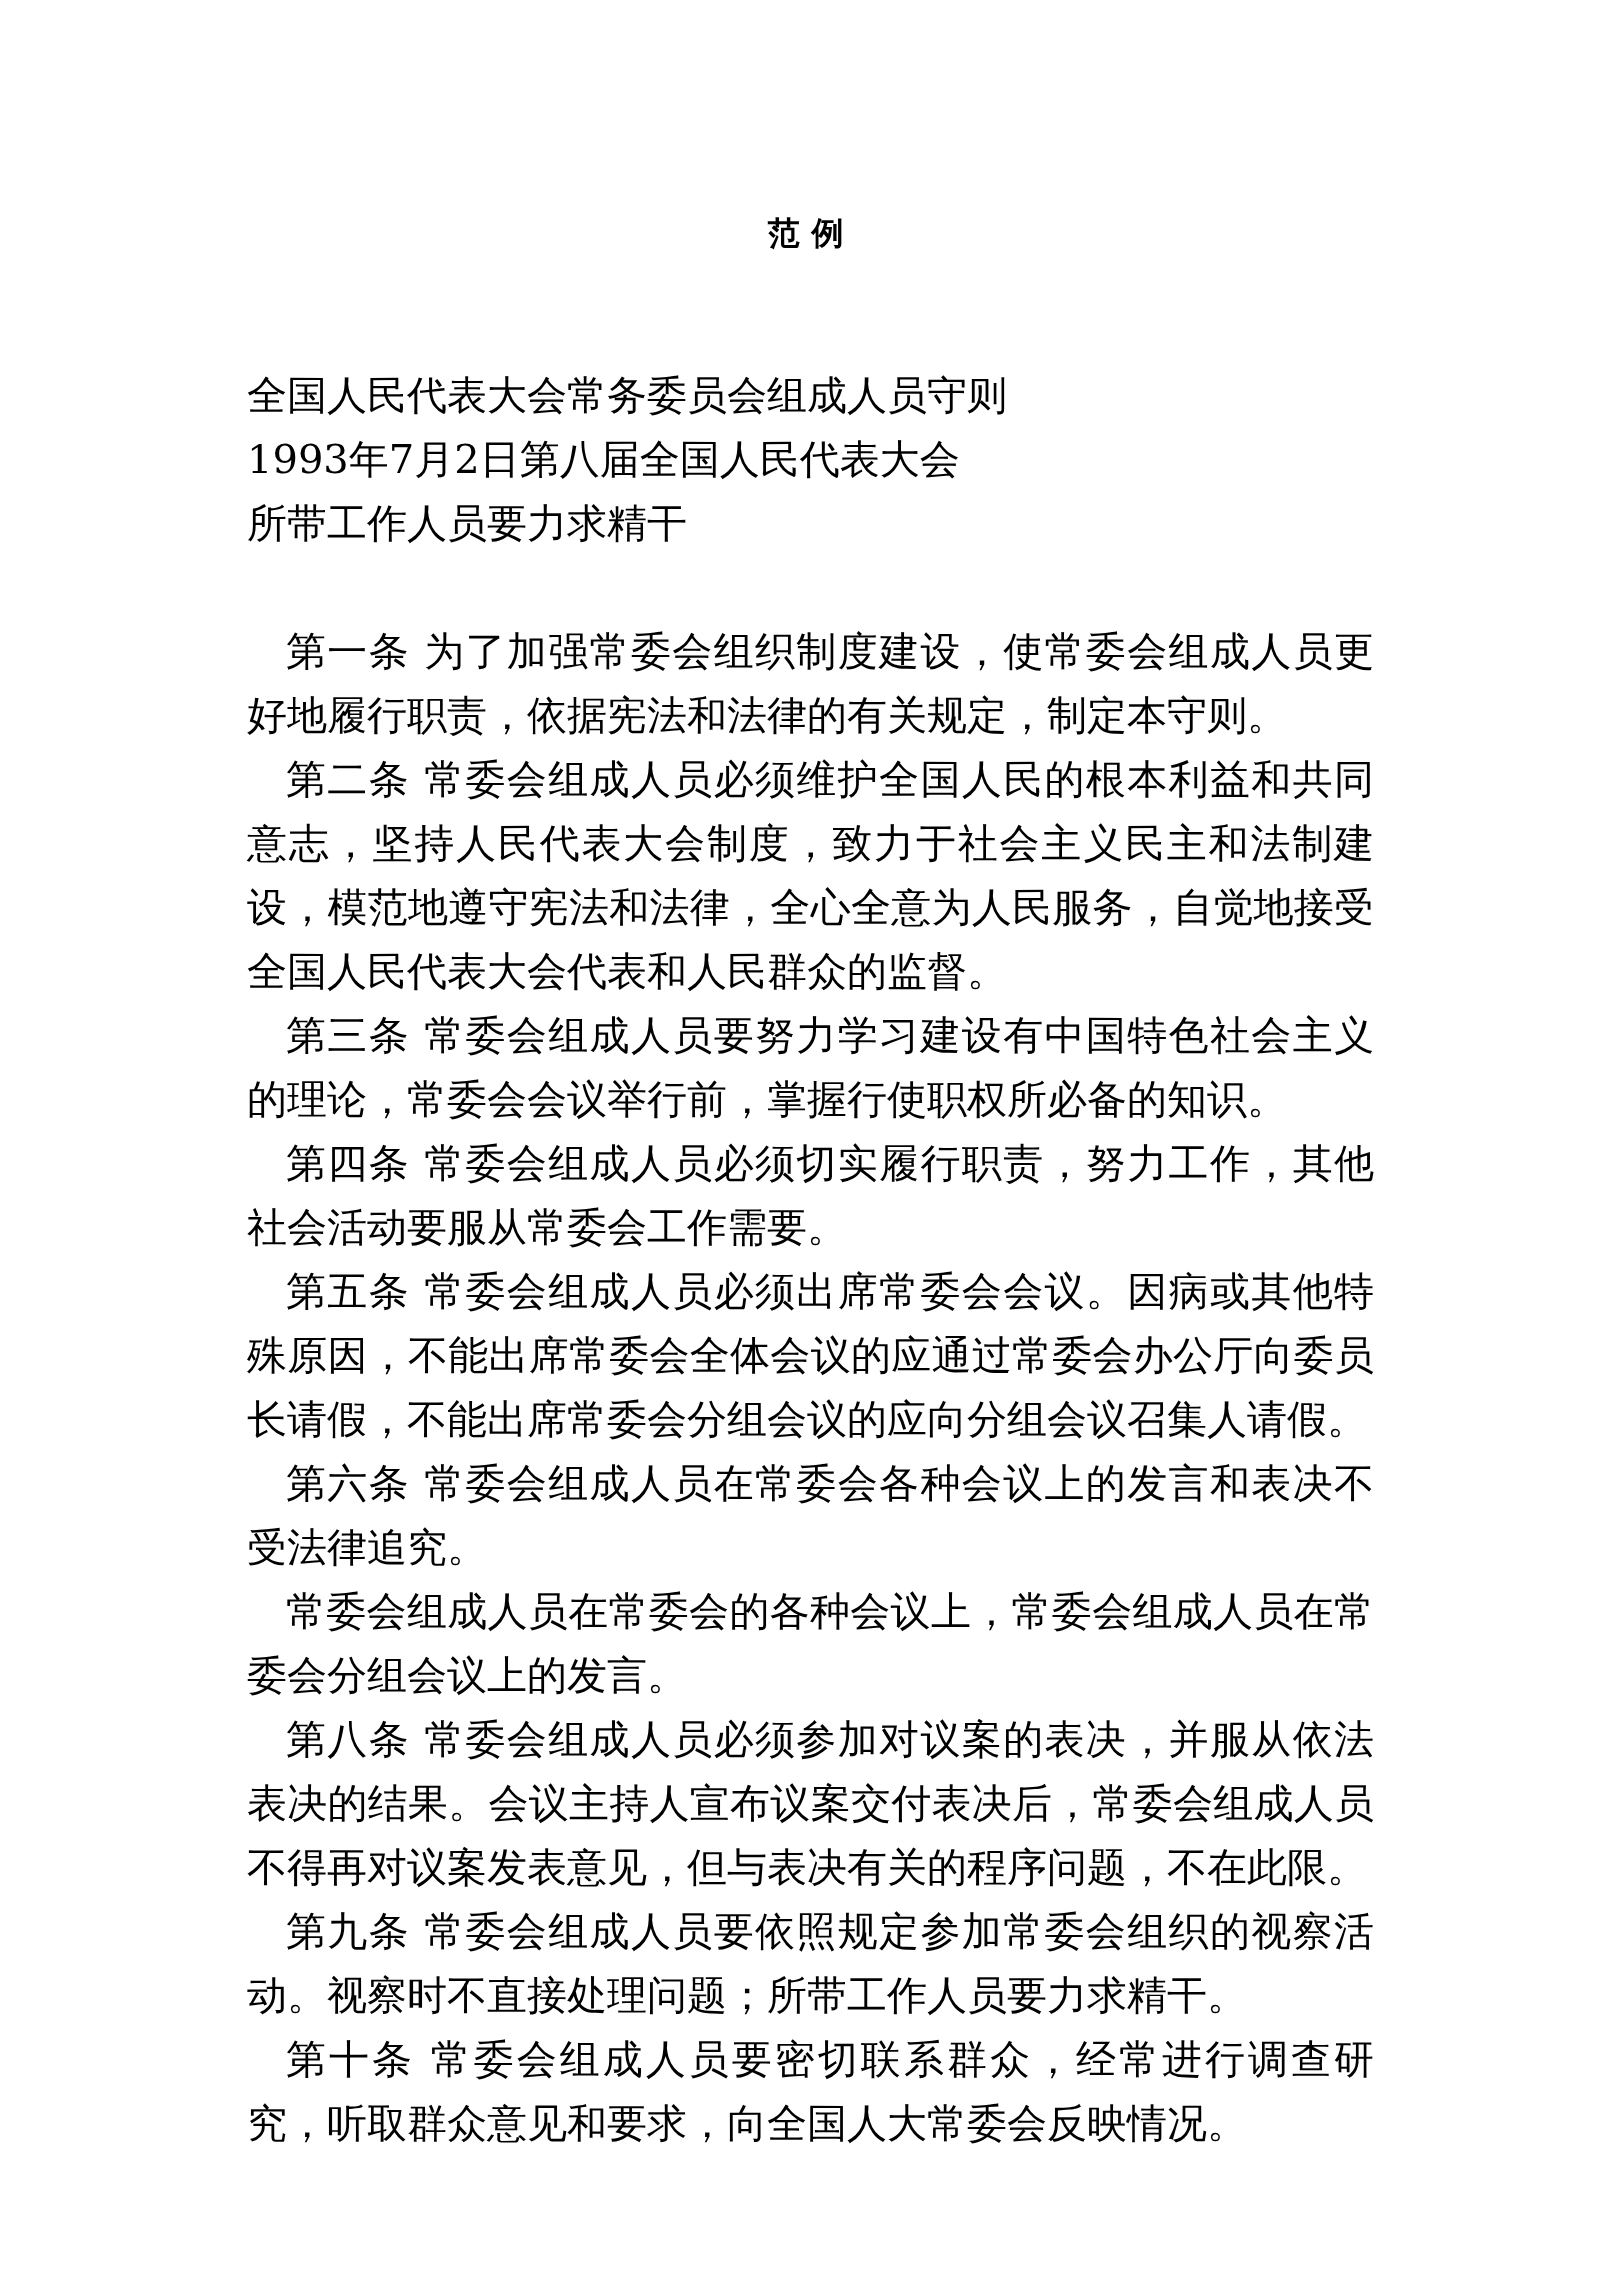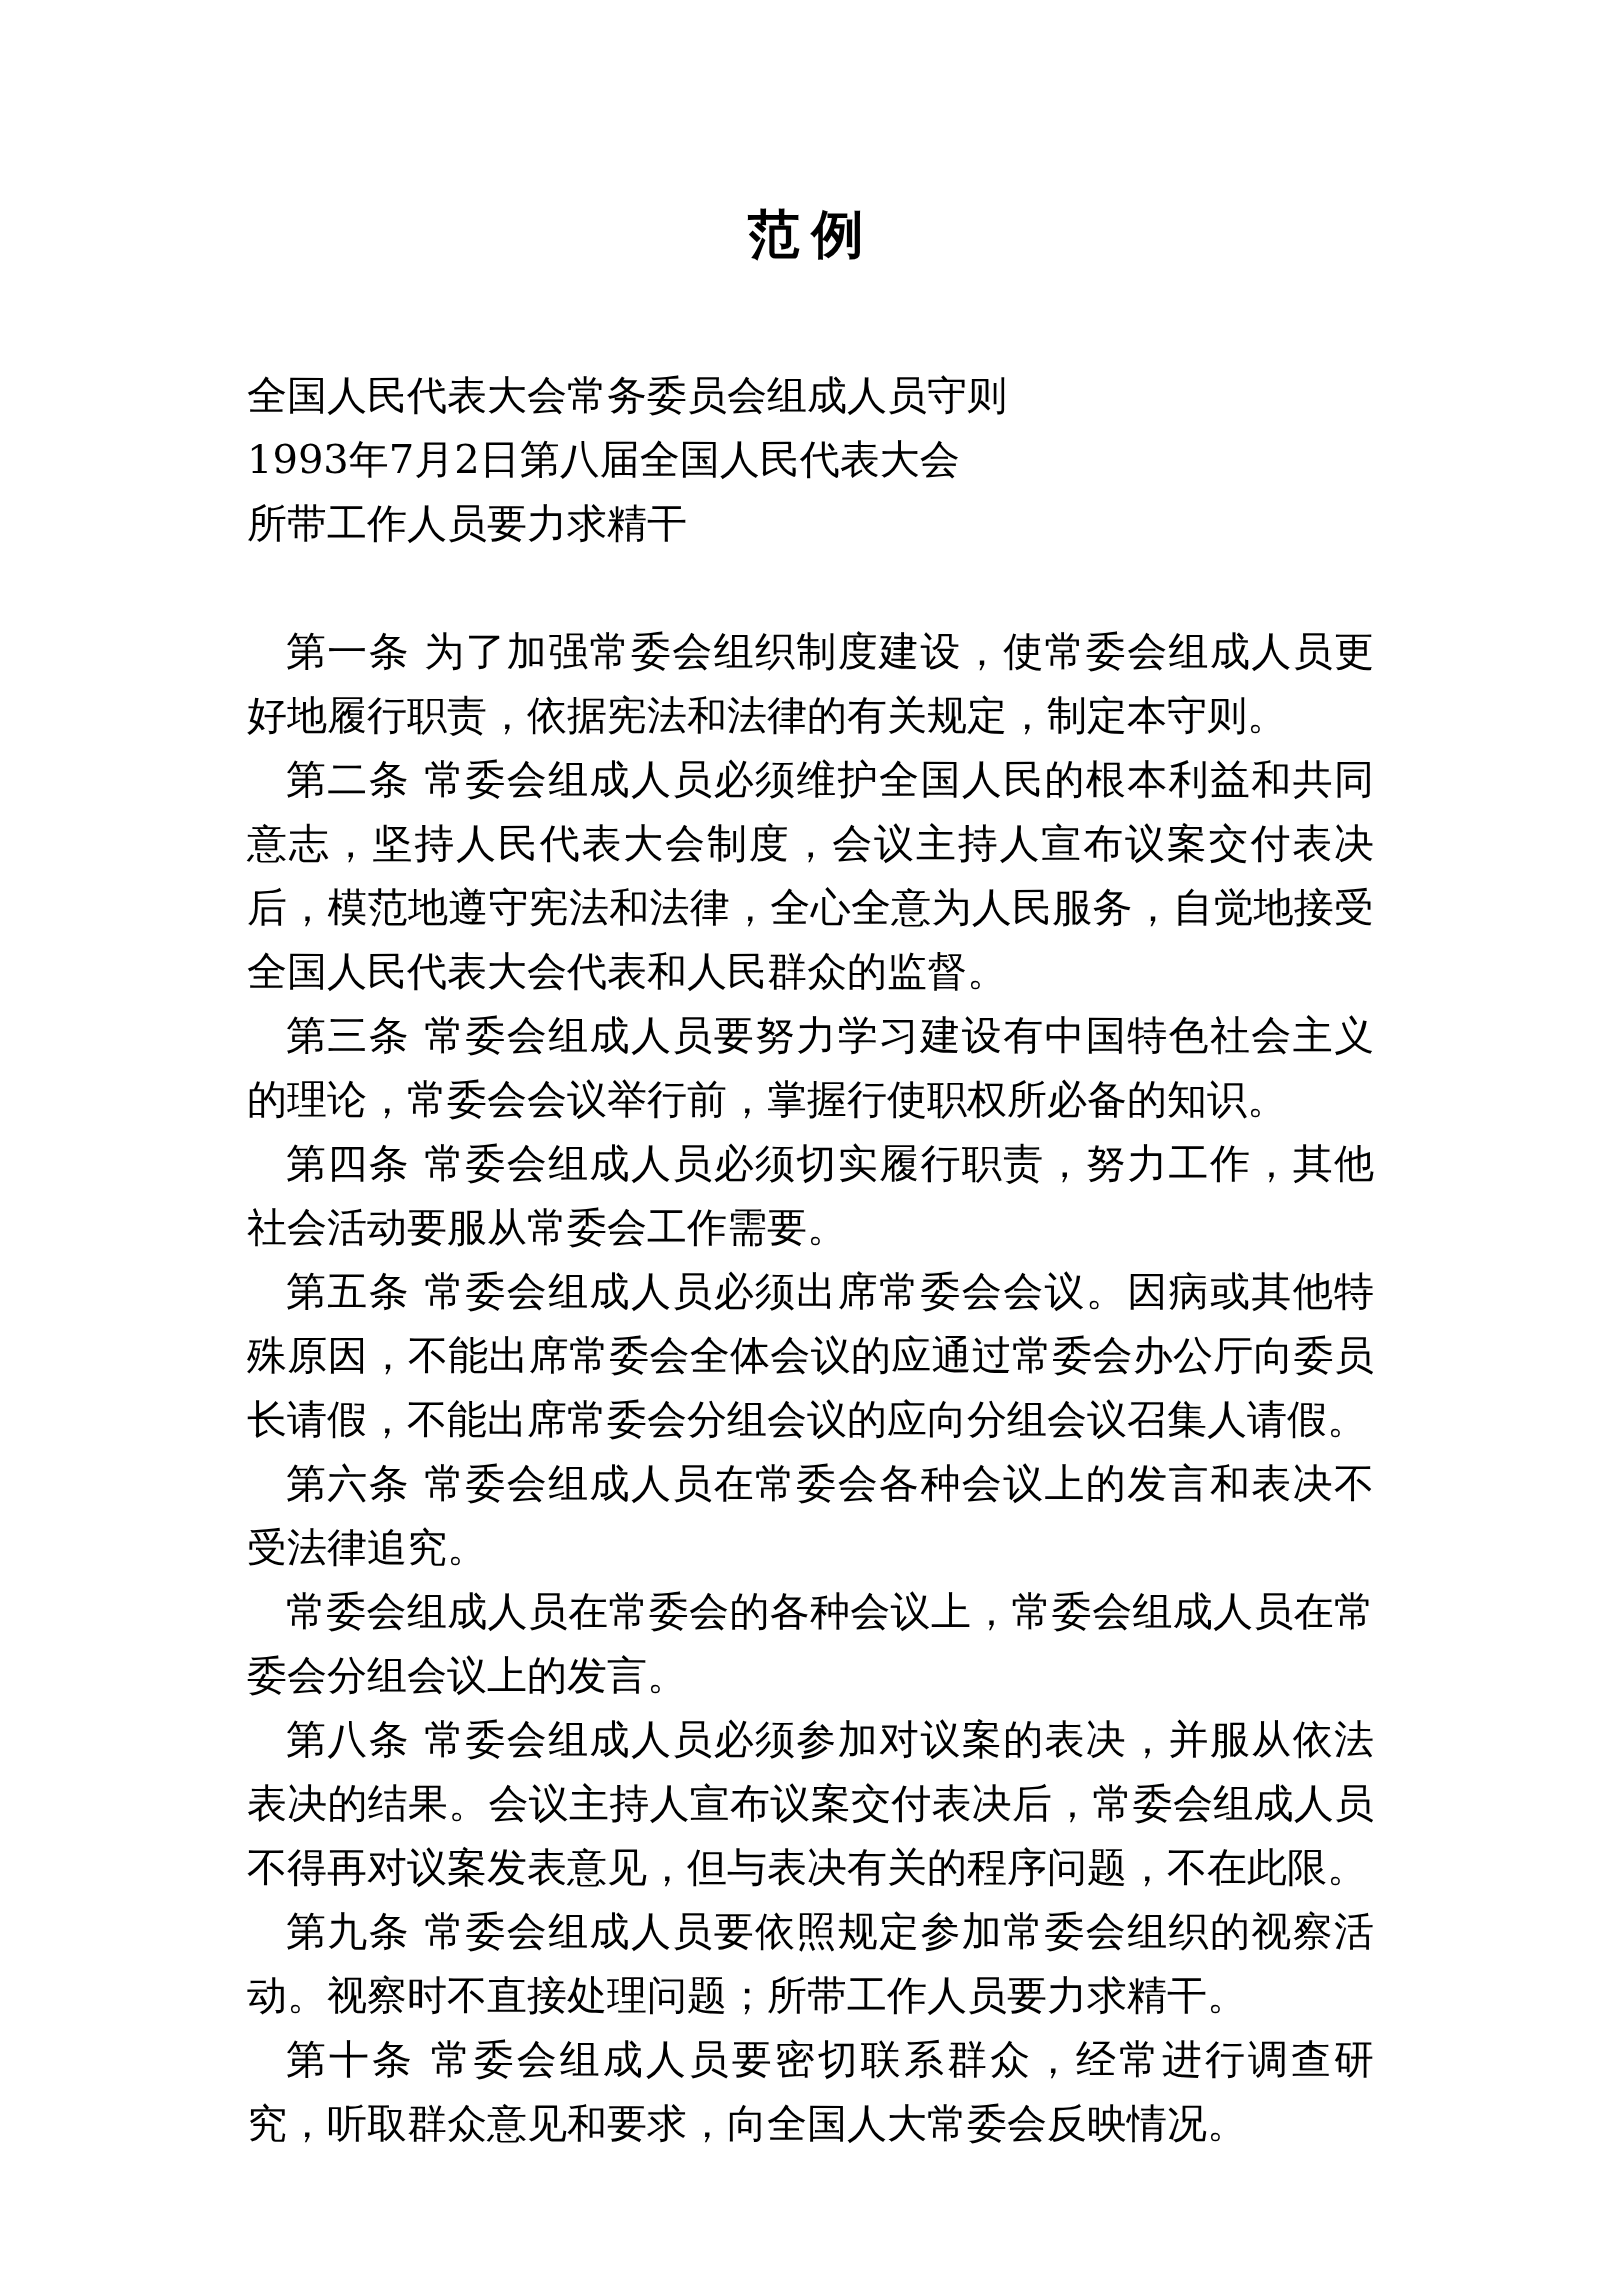--- a/index.html
+++ b/index.html
@@ -13,21 +13,21 @@
     position: relative;
     width: 1623px;
     height: 2294px;
     background: #ffffff;
     color: #000000;
     overflow: hidden;
   }
   .doc-title {
     margin: 0;
     padding-top: 210px;
-    font-size: 52px;
+    font-size: 32px;
     line-height: 47px;
     font-weight: 700;
     text-align: center;
     letter-spacing: 11.8px;
   }
   .content {
     margin: 106px 0 0 247px;
     width: 1127px;
   }
   .content p {
@@ -52,21 +52,21 @@
 
 <div class="page">
   <h1 class="doc-title">范例</h1>
 
   <div class="content">
     <p class="header-line">全国人民代表大会常务委员会组成人员守则</p>
     <p class="header-line">1993年7月2日第八届全国人民代表大会</p>
     <p class="header-line">所带工作人员要力求精干</p>
 
     <p class="para first">第一条 为了加强常委会组织制度建设，使常委会组成人员更好地履行职责，依据宪法和法律的有关规定，制定本守则。</p>
-    <p class="para">第二条 常委会组成人员必须维护全国人民的根本利益和共同意志，坚持人民代表大会制度，会议主持人宣布议案交付表决后，模范地遵守宪法和法律，全心全意为人民服务，自觉地接受全国人民代表大会代表和人民群众的监督。</p>
+    <p class="para">第二条 常委会组成人员必须维护全国人民的根本利益和共同意志，坚持人民代表大会制度，致力于社会主义民主和法制建设，模范地遵守宪法和法律，全心全意为人民服务，自觉地接受全国人民代表大会代表和人民群众的监督。</p>
     <p class="para">第三条 常委会组成人员要努力学习建设有中国特色社会主义的理论，常委会会议举行前，掌握行使职权所必备的知识。</p>
     <p class="para">第四条 常委会组成人员必须切实履行职责，努力工作，其他社会活动要服从常委会工作需要。</p>
     <p class="para">第五条 常委会组成人员必须出席常委会会议。因病或其他特殊原因，不能出席常委会全体会议的应通过常委会办公厅向委员长请假，不能出席常委会分组会议的应向分组会议召集人请假。</p>
     <p class="para">第六条 常委会组成人员在常委会各种会议上的发言和表决不受法律追究。</p>
     <p class="para">常委会组成人员在常委会的各种会议上，常委会组成人员在常委会分组会议上的发言。</p>
     <p class="para">第八条 常委会组成人员必须参加对议案的表决，并服从依法表决的结果。会议主持人宣布议案交付表决后，常委会组成人员不得再对议案发表意见，但与表决有关的程序问题，不在此限。</p>
     <p class="para">第九条 常委会组成人员要依照规定参加常委会组织的视察活动。视察时不直接处理问题；所带工作人员要力求精干。</p>
     <p class="para">第十条 常委会组成人员要密切联系群众，经常进行调查研究，听取群众意见和要求，向全国人大常委会反映情况。</p>
   </div>
 </div>

